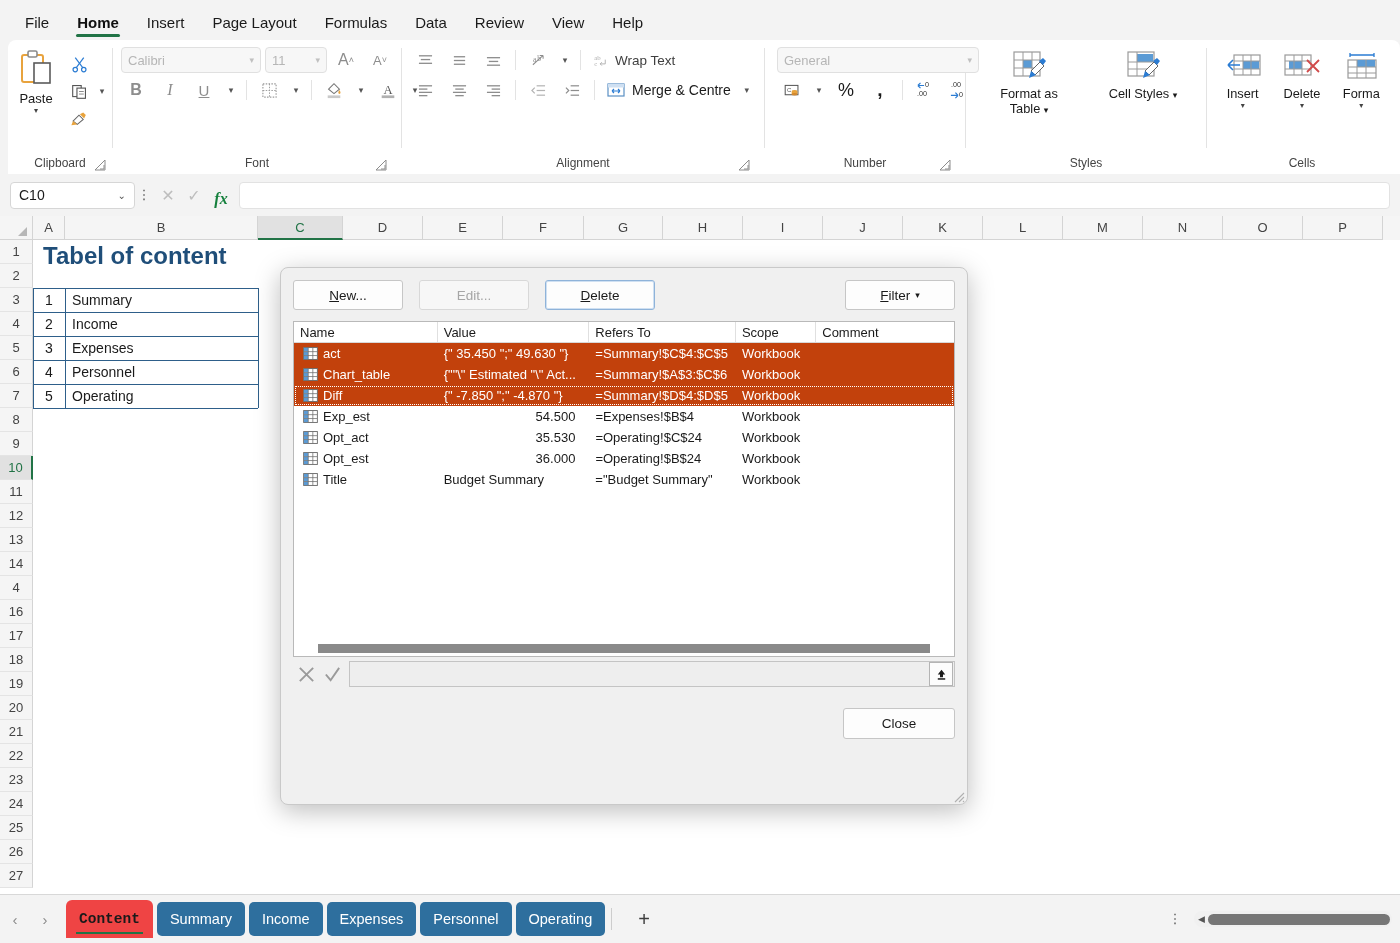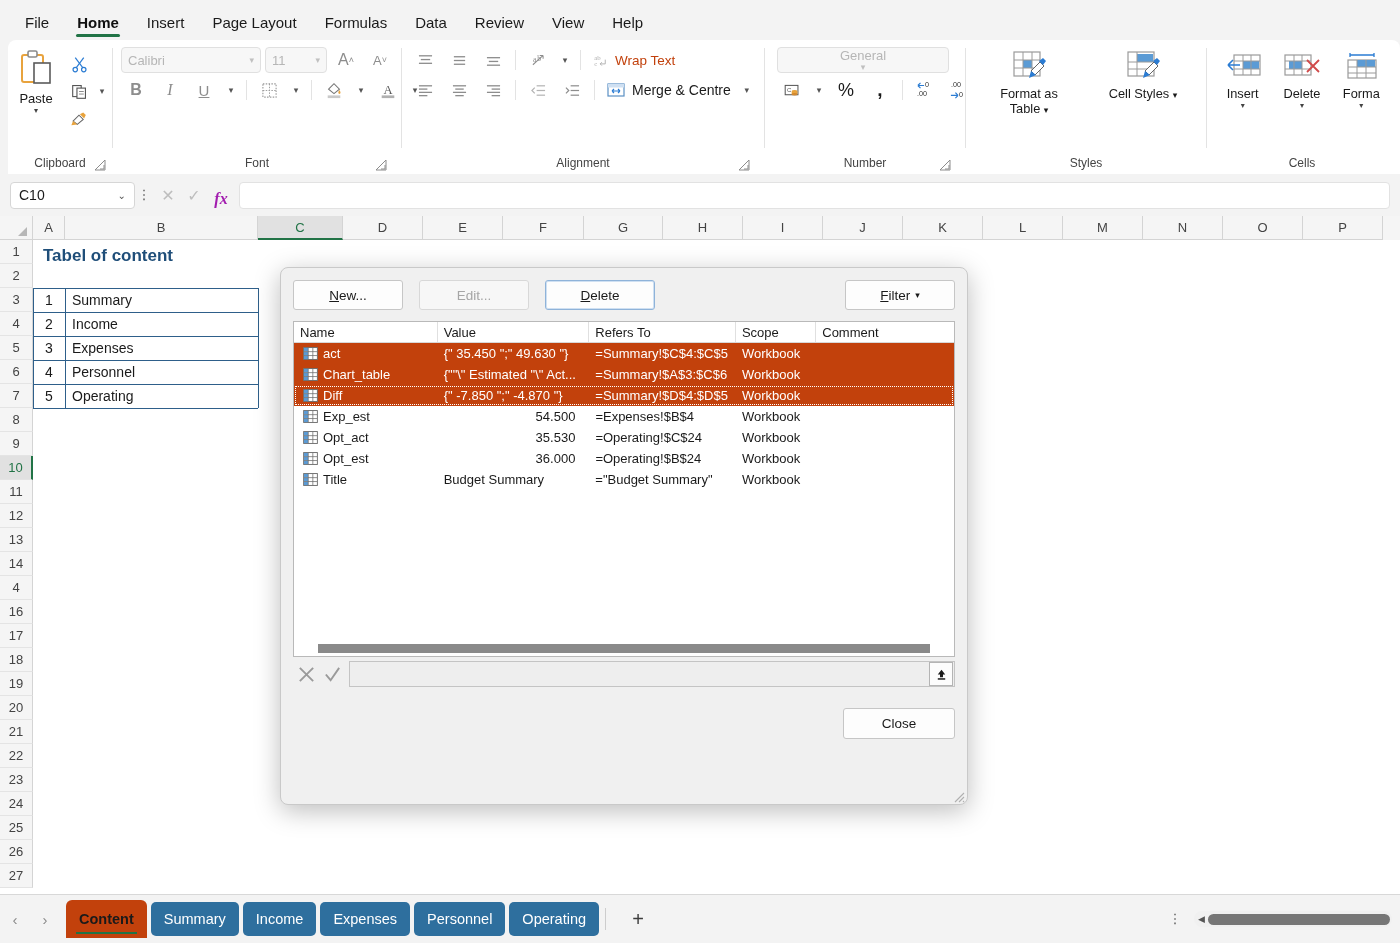--- a/index.html
+++ b/index.html
@@ -63,21 +63,21 @@
   .ic-btn {
     width: 30px; height: 28px; display: flex; align-items: center; justify-content: center;
     border-radius: 4px; cursor: default; font-size: 15px; color: #8d8d8d;
   }
   .ic-btn.dark { color: #1a1a1a; }
   .ic-sm { width: 16px; height: 28px; display: flex; align-items: center; justify-content: center; color: #555; font-size: 9px; }
   .vsep { width: 1px; height: 20px; background: #e3e3e3; margin: 0 3px; }
 
   
   .aligngrp { width: 362px; padding: 0 8px; }
-  .wrap-lbl { font-size: 13.5px; color: #c2410c; margin-left: 5px; }
+  .wrap-lbl { font-size: 13.5px; color: #404040; margin-left: 5px; }
   .merge-lbl { font-size: 14px; color: #1a1a1a; margin-left: 6px; }
 
   
   .numgrp { width: 200px; padding: 0 8px; }
 
   
   .stylesgrp { width: 240px; padding: 0 6px; }
   .bigbtn {
     display: flex; flex-direction: column; align-items: center; width: 82px; padding-top: 4px; cursor: default;
   }
@@ -90,21 +90,21 @@
   
   .fbar { position: absolute; left: 0; top: 176px; width: 1400px; height: 38px; background: #f3f3f3; display: flex; align-items: center; }
   .namebox {
     margin-left: 10px; width: 125px; height: 27px; background: #fff; border: 1px solid #d6d6d6;
     border-radius: 4px; display: flex; align-items: center; padding: 0 8px; font-size: 14px; color: #1a1a1a;
     justify-content: space-between;
   }
   .kebab { width: 18px; text-align: center; color: #555; font-size: 13px; letter-spacing: 0; line-height: 8px; }
   .fxgroup { display: flex; align-items: center; gap: 0px; margin-left: 2px; }
   .fxbtn { width: 26px; height: 26px; display: flex; align-items: center; justify-content: center; font-size: 16px; color: #bdbdbd; }
-  .fxi { width: 28px; height: 26px; display: flex; align-items: center; justify-content: center; font-size: 16px; font-style: italic; font-family: "Liberation Serif", serif; color: #a21caf; font-weight: bold; margin-top: 8px;}
+  .fxi { width: 28px; height: 26px; display: flex; align-items: center; justify-content: center; font-size: 16px; font-style: italic; font-family: "Liberation Serif", serif; color: #15803d; font-weight: bold; margin-top: 8px;}
   .finput { flex: 1; height: 27px; background: #fff; border: 1px solid #e2e2e2; border-radius: 4px; margin: 0 10px 0 4px; }
 
   
   .gridwrap { position: absolute; left: 0; top: 216px; width: 1400px; height: 679px; background: #fff; }
   .colhdr { position: absolute; left: 0; top: 0; height: 24px; width: 1400px; background: #f5f5f5; display: flex; }
   .corner { width: 33px; height: 24px; background: #f5f5f5; position: relative; border-right: 1px solid #d4d4d4; border-bottom: 1px solid #d4d4d4;}
   .corner::after { content:""; position:absolute; right:5px; bottom:3px; border-style:solid; border-width:0 0 9px 9px; border-color: transparent transparent #b7b7b7 transparent; }
   .ch {
     height: 24px; display: flex; align-items: center; justify-content: center;
     font-size: 13px; color: #444; border-right: 1px solid #d4d4d4; border-bottom: 1px solid #d4d4d4; background: #f5f5f5;
@@ -112,21 +112,21 @@
   .ch.sel { background: #e1e1e1; color: #217346; border-bottom: 2px solid #217346; }
   .rowhdr { position: absolute; left: 0; top: 24px; width: 33px; }
   .rh {
     height: 24px; display: flex; align-items: center; justify-content: center;
     font-size: 13px; color: #444; background: #f5f5f5;
     border-right: 1px solid #d4d4d4; border-bottom: 1px solid #e4e4e4;
   }
   .rh.sel { background: #e1e1e1; color: #217346; border-right: 2px solid #217346; }
   .cells { position: absolute; left: 33px; top: 24px; right: 0; bottom: 0; background: #fff; }
   .celltext { position: absolute; font-size: 14px; color: #1a1a1a; display: flex; align-items: center; }
-  .title-cell { font-size: 17px; font-weight: bold; color: #1f4e79; }
+  .title-cell { font-size: 24px; font-weight: bold; color: #1f4e79; }
   .toc-num { justify-content: center; }
   .toc-line { position: absolute; background: #2e5f8a; height: 1px; }
   .toc-vline { position: absolute; background: #2e5f8a; width: 1px; }
 
   
   .dlg {
     position: absolute; left: 280px; top: 267px; width: 688px; height: 538px;
     background: #f0f0f0; border: 1px solid #c9c9c9; border-radius: 8px;
     box-shadow: 0 6px 26px rgba(0,0,0,.26); overflow: hidden;
   }
@@ -175,21 +175,21 @@
   .resizer { position: absolute; right: 2px; bottom: 1px; width: 14px; height: 14px; }
 
   
   .sheetbar { position: absolute; left: 0; top: 895px; width: 1400px; height: 48px; background: #f3f3f3; display: flex; align-items: center; }
   .navbtn { width: 30px; height: 30px; display: flex; align-items: center; justify-content: center; font-size: 15px; color: #8a8a8a; }
   .stab {
     height: 34px; display: flex; align-items: center; padding: 0 13px; font-size: 14.5px;
     border-radius: 5px; margin-right: 4px; cursor: default; white-space: nowrap;
   }
   .stab.colored { background: #2e6f9e; color: #fff; }
-  .stab.active { background: #c2410c; color: #1a1a1a; font-weight: bold; position: relative; height: 38px; border-radius: 6px 6px 0 0; }
+  .stab.active { background: #ef4444; color: #1a1a1a; font-weight: bold; position: relative; height: 38px; border-radius: 6px 6px 0 0; font-family: Liberation Mono, monospace; }
   .stab.active::after { content:""; position:absolute; left:10px; right:10px; bottom:4px; height:2px; background:#217346; }
   .plusbtn { width: 32px; height: 32px; display:flex; align-items:center; justify-content:center; font-size: 20px; color: #3c3c3c; margin-left: 12px; }
   .statusright { margin-left: auto; display: flex; align-items: center; padding-right: 8px; }
   .hsb { width: 198px; height: 16px; background: #f0f0f0; border-radius: 8px; display: flex; align-items: center; position: relative; margin-left: 10px; }
   .hsb .arrow { position: absolute; left: 4px; font-size: 9px; color: #555; }
   .hsb .thumb2 { position: absolute; left: 14px; right: 2px; height: 11px; background: #767676; border-radius: 6px; }
   .sep-line { position: absolute; left: 0; top: 894px; width: 1400px; height: 1px; background: #d8d8d8; }
   .tab-divider { width:1px; height:22px; background:#cdcdcd; margin: 0 4px 0 2px; }
 </style>
 </head>
@@ -431,21 +431,21 @@
             <path d="M11 1 L11 11 L1 11 Z" fill="none" stroke="#666" stroke-width="1"></path>
             <path d="M10 10 L10 6 M10 10 L6 10" stroke="#666" stroke-width="1"></path>
           </svg>
         </div>
       </div>
       <div class="rgroup-sep"></div>
 
       <div class="rgroup numgrp">
         <div class="rgroup-body" style="flex-direction:column;">
           <div class="frow" style="padding-left:4px;">
-            <div class="combo" style="width:172px;flex-direction:column;">
+            <div class="combo" style="width:202px;">
               <span class="cv">General</span>
               <span style="font-size:9px;color:#c0c0c0;">▾</span>
             </div>
           </div>
           <div class="frow" style="padding-left:4px;">
             <div class="ic-btn dark">
               <svg width="18" height="17" viewBox="0 0 20 20">
                 <rect x="2" y="4" width="15" height="11" fill="none" stroke="#555" stroke-width="1.2"></rect>
                 <text x="4" y="12" font-size="7" fill="#555" font-family="Liberation Sans, sans-serif">C</text>
                 <ellipse cx="13" cy="11" rx="3.4" ry="1.5" fill="#E8A33D"></ellipse>

